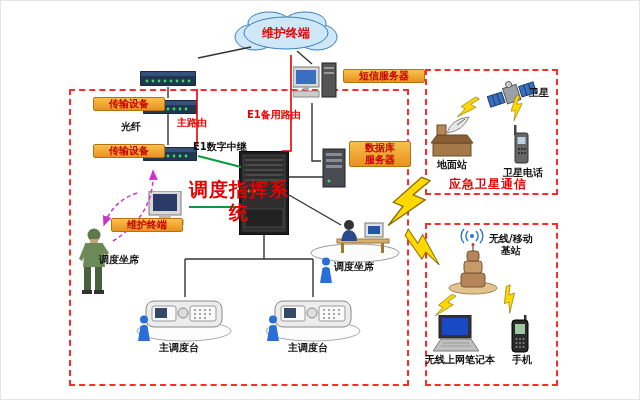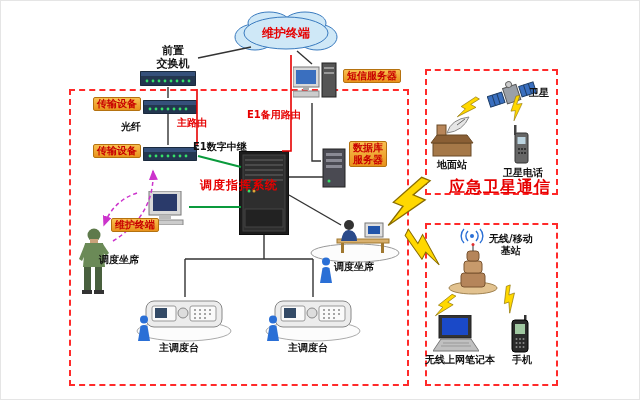--- a/index.html
+++ b/index.html
@@ -2,25 +2,25 @@
 <html><head>
 <meta charset="utf-8">
 <style>
   *{margin:0;padding:0;box-sizing:border-box}
   body{background:#fff;font-family:"DejaVu Sans",sans-serif}
   .stage{position:relative;width:640px;height:400px;background:#fff;overflow:hidden;border:1px solid #e5e5e5}
   .zone{position:absolute;border:2px dashed #ff2a2a;z-index:1;background:transparent}
   .wires{position:absolute;left:0;top:0;z-index:3;pointer-events:none}
   .node{position:absolute;z-index:2}
   .lbl{position:absolute;z-index:4;font-size:10px;line-height:1.2;font-weight:bold;white-space:pre-line;text-align:center}
-  .tag{background:linear-gradient(#f8c050,#e8921c);color:#c80000;padding:0 3px;border:1px solid #b5720f;border-radius:2px}
+  .tag{background:linear-gradient(#f8c050,#e8921c);color:#c80000;padding:0 15px;border:1px solid #b5720f;border-radius:2px}
   .red{color:#e60000}
   .blk{color:#111}
-  .big{font-size:12px;letter-spacing:1px}
-  .zt{font-size:16px;letter-spacing:1px}
+  .big{font-size:19px;letter-spacing:1px}
+  .zt{font-size:12px;letter-spacing:1px}
   .sm{font-size:10px}
   .bolt{fill:#ffd800;stroke:#8a6d00;stroke-width:1px}
 </style>
 </head>
 <body>
 
 <div class="stage">
 
   <div class="zone" style="left:68px;top:88px;width:340px;height:297px"></div>
   <div class="zone" style="left:424px;top:68px;width:133px;height:126px"></div>
@@ -78,22 +78,20 @@
       <ellipse cx="30" cy="28" rx="20" ry="13" fill="#cfe8f7" stroke="#3a7bbf"></ellipse>
       <ellipse cx="92" cy="28" rx="20" ry="13" fill="#cfe8f7" stroke="#3a7bbf"></ellipse>
       <ellipse cx="44" cy="14" rx="21" ry="11" fill="#cfe8f7" stroke="#3a7bbf"></ellipse>
       <ellipse cx="80" cy="14" rx="21" ry="11" fill="#cfe8f7" stroke="#3a7bbf"></ellipse>
       <ellipse cx="61" cy="24" rx="42" ry="16" fill="#cfe8f7" stroke="#3a7bbf"></ellipse>
       <ellipse cx="61" cy="24" rx="40" ry="14" fill="#cfe8f7"></ellipse>
     </svg>
     <div class="lbl red" style="left:0;top:17px;width:122px;font-size:12px">维护终端</div>
   </div>
 
-  <div class="lbl blk" style="left:148px;top:43px;width:48px;font-size:11px">前置
-交换机</div>
   <div class="node" style="left:139px;top:70px">
     <svg width="56" height="15">
       <rect x="0" y="0" width="56" height="15" rx="2" fill="#23364f" stroke="#101c2c"></rect>
       <rect x="1" y="1" width="54" height="4" fill="#35507a"></rect>
       <g fill="#35e06a">
           <circle cx="7" cy="10" r="1.4"></circle>
           <circle cx="13" cy="10" r="1.4"></circle>
           <circle cx="19" cy="10" r="1.4"></circle>
           <circle cx="25" cy="10" r="1.4"></circle>
           <circle cx="31" cy="10" r="1.4"></circle>

